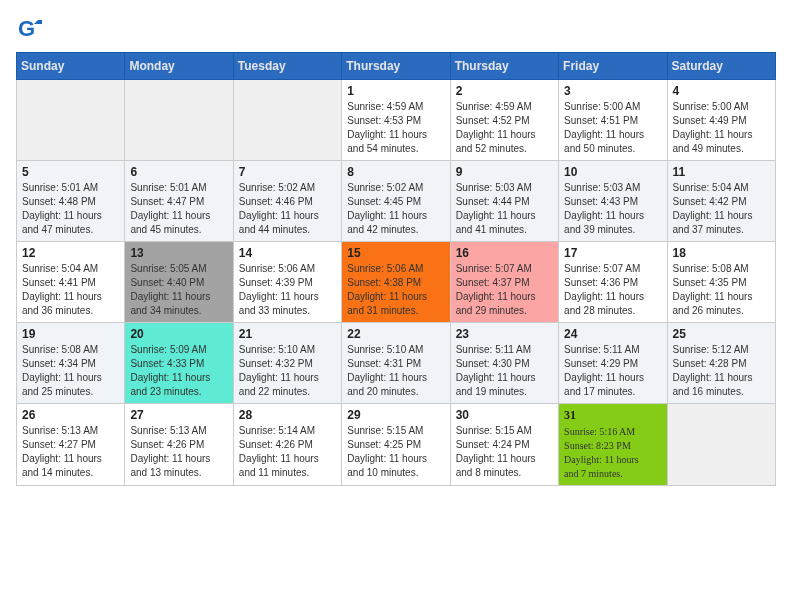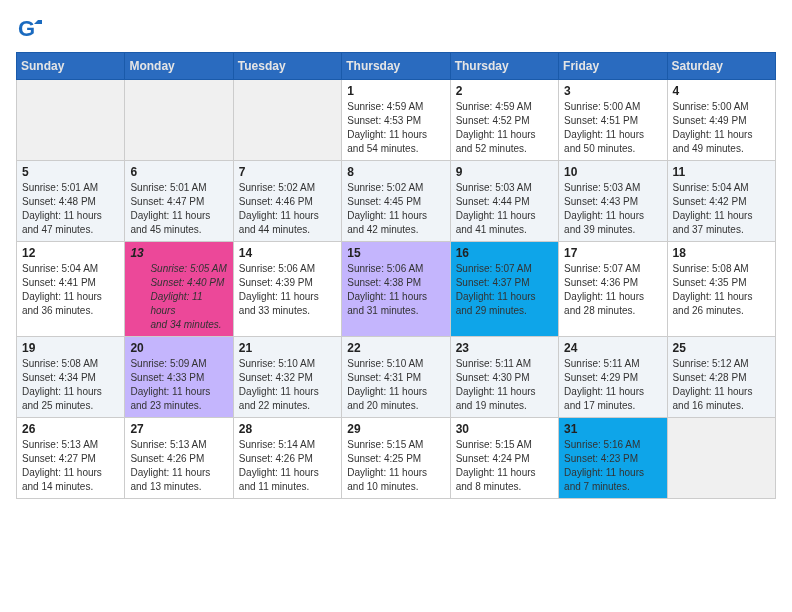--- a/index.html
+++ b/index.html
@@ -213,42 +213,42 @@
         </td>
       </tr>
       <tr>
         <td style="background: rgb(255, 255, 255); margin-top: 24px;">
           <div class="day-number">12</div>
           <div class="day-info" style="white-space: pre-line;">Sunrise: 5:04 AM
 Sunset: 4:41 PM
 Daylight: 11 hours
 and 36 minutes.</div>
         </td>
-        <td style="background: #ec4899; font-style: italic;">
+        <td style="background: #a3a3a3;">
           <div class="day-number">13</div>
-          <div class="day-info" style="white-space: pre-line; margin-left: 20px;">Sunrise: 5:05 AM
+          <div class="day-info" style="white-space: pre-line;">Sunrise: 5:05 AM
 Sunset: 4:40 PM
 Daylight: 11 hours
 and 34 minutes.</div>
         </td>
         <td style="background: rgb(255, 255, 255);">
           <div class="day-number">14</div>
           <div class="day-info" style="white-space: pre-line;">Sunrise: 5:06 AM
 Sunset: 4:39 PM
 Daylight: 11 hours
 and 33 minutes.</div>
         </td>
-        <td style="background: #c4b5fd;">
+        <td style="background: #f97316;">
           <div class="day-number">15</div>
           <div class="day-info" style="white-space: pre-line;">Sunrise: 5:06 AM
 Sunset: 4:38 PM
 Daylight: 11 hours
 and 31 minutes.</div>
         </td>
-        <td style="background: #0ea5e9;">
+        <td style="background: #fca5a5;">
           <div class="day-number">16</div>
           <div class="day-info" style="white-space: pre-line;">Sunrise: 5:07 AM
 Sunset: 4:37 PM
 Daylight: 11 hours
 and 29 minutes.</div>
         </td>
         <td style="background: rgb(255, 255, 255);">
           <div class="day-number">17</div>
           <div class="day-info" style="white-space: pre-line;">Sunrise: 5:07 AM
 Sunset: 4:36 PM
@@ -264,21 +264,21 @@
         </td>
       </tr>
       <tr>
         <td style="background: rgb(240, 244, 248);">
           <div class="day-number">19</div>
           <div class="day-info" style="white-space: pre-line;">Sunrise: 5:08 AM
 Sunset: 4:34 PM
 Daylight: 11 hours
 and 25 minutes.</div>
         </td>
-        <td style="background: #c4b5fd;">
+        <td style="background: #5eead4;">
           <div class="day-number">20</div>
           <div class="day-info" style="white-space: pre-line;">Sunrise: 5:09 AM
 Sunset: 4:33 PM
 Daylight: 11 hours
 and 23 minutes.</div>
         </td>
         <td style="background: rgb(240, 244, 248);">
           <div class="day-number">21</div>
           <div class="day-info" style="white-space: pre-line;">Sunrise: 5:10 AM
 Sunset: 4:32 PM
@@ -343,23 +343,23 @@
 Daylight: 11 hours
 and 10 minutes.</div>
         </td>
         <td style="background: rgb(255, 255, 255);">
           <div class="day-number">30</div>
           <div class="day-info" style="white-space: pre-line;">Sunrise: 5:15 AM
 Sunset: 4:24 PM
 Daylight: 11 hours
 and 8 minutes.</div>
         </td>
-        <td style="background: #0ea5e9;">
+        <td style="background: #84cc16; font-family: Liberation Serif, serif;">
           <div class="day-number">31</div>
           <div class="day-info" style="white-space: pre-line;">Sunrise: 5:16 AM
-Sunset: 4:23 PM
+Sunset: 8:23 PM
 Daylight: 11 hours
 and 7 minutes.</div>
         </td>
         <td class="empty" style="background: rgb(240, 240, 240);"></td>
       </tr>
     </tbody>
 </table>
 
 </body></html>

